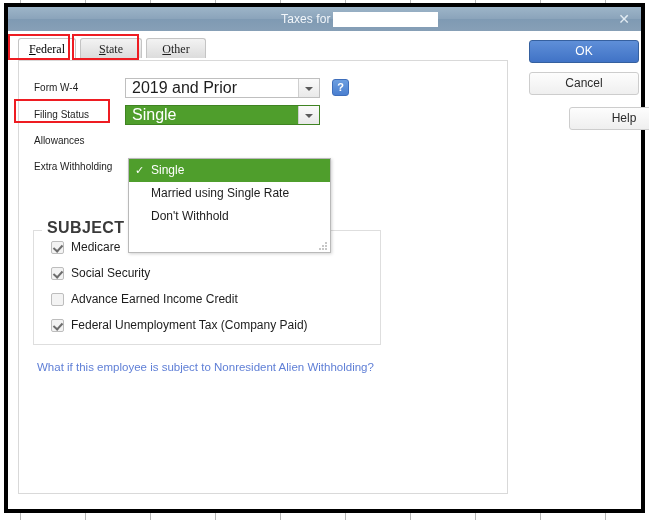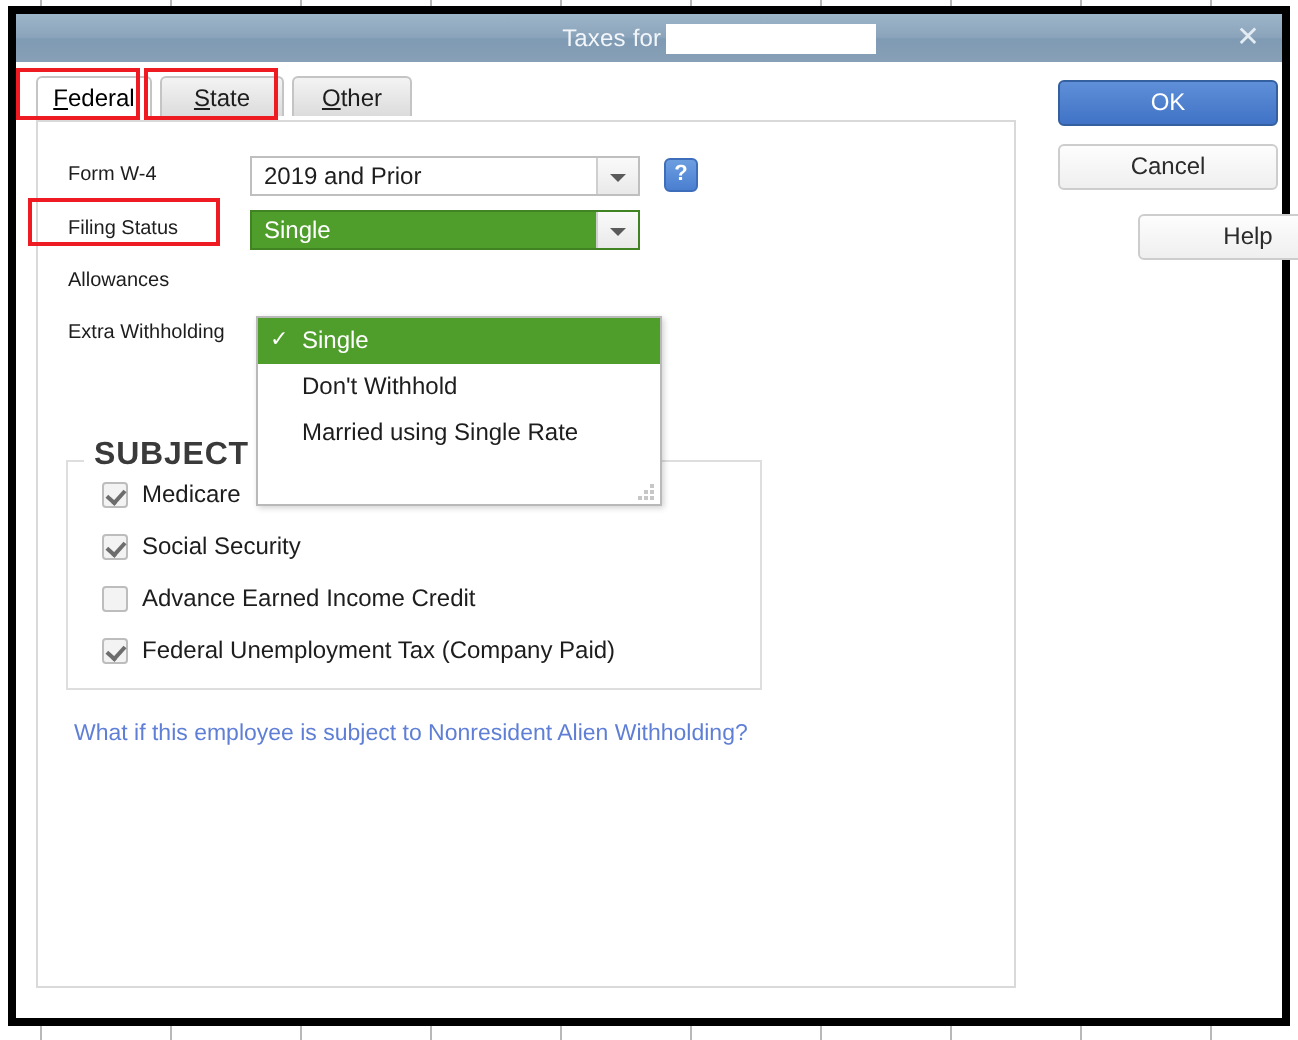--- a/index.html
+++ b/index.html
@@ -115,20 +115,21 @@
     line-height: 21px;
     font-size: 12px;
     color: #1d1d1d;
     text-align: center;
     box-sizing: border-box;
     border: 1px solid #c4c4c4;
     border-bottom: none;
     border-radius: 3px 3px 0 0;
     cursor: pointer;
     background: linear-gradient(180deg, #f3f3f3 0%, #dcdcdc 100%);
+    font-family: Liberation Serif, serif;
   }
   .tab.active {
     background: #ffffff;
     border-color: #c4c4c4;
     color: #000;
   }
   .tab u { text-decoration: underline; }
   #tab0 { left: 0px;  width: 58px; }
   #tab1 { left: 62px; width: 62px; }
   #tab2 { left: 128px; width: 60px; }
@@ -172,21 +173,21 @@
     background: #ffffff;
     cursor: pointer;
   }
   .combo .combo-text {
     position: absolute;
     left: 6px;
     top: 0;
     right: 24px;
     height: 18px;
     line-height: 18px;
-    font-size: 12px;
+    font-size: 16px;
     color: #1d1d1d;
     overflow: hidden;
     white-space: nowrap;
   }
   .combo.green {
     background: #4f9e2c;
     border-color: #3f8322;
   }
   .combo.green .combo-text { color: #ffffff; }
   .combo .combo-btn {
@@ -460,22 +461,22 @@
     </div>
     <div class="checkrow" style="top:287px;">
       <div class="checkbox checked"></div>
       <div class="check-label">Federal Unemployment Tax (Company Paid)</div>
     </div>
 
     <div class="link">What if this employee is subject to Nonresident Alien Withholding?</div>
 
     <div class="dropdown">
       <div class="dd-item selected">Single</div>
+      <div class="dd-item">Married using Single Rate</div>
       <div class="dd-item">Don't Withhold</div>
-      <div class="dd-item">Married using Single Rate</div>
       <div class="dd-grip" id="dd-grip">
           <i style="left: 6px; top: 0px;"></i>
           <i style="left: 3px; top: 3px;"></i>
           <i style="left: 6px; top: 3px;"></i>
           <i style="left: 0px; top: 6px;"></i>
           <i style="left: 3px; top: 6px;"></i>
           <i style="left: 6px; top: 6px;"></i>
         </div>
     </div>
 

